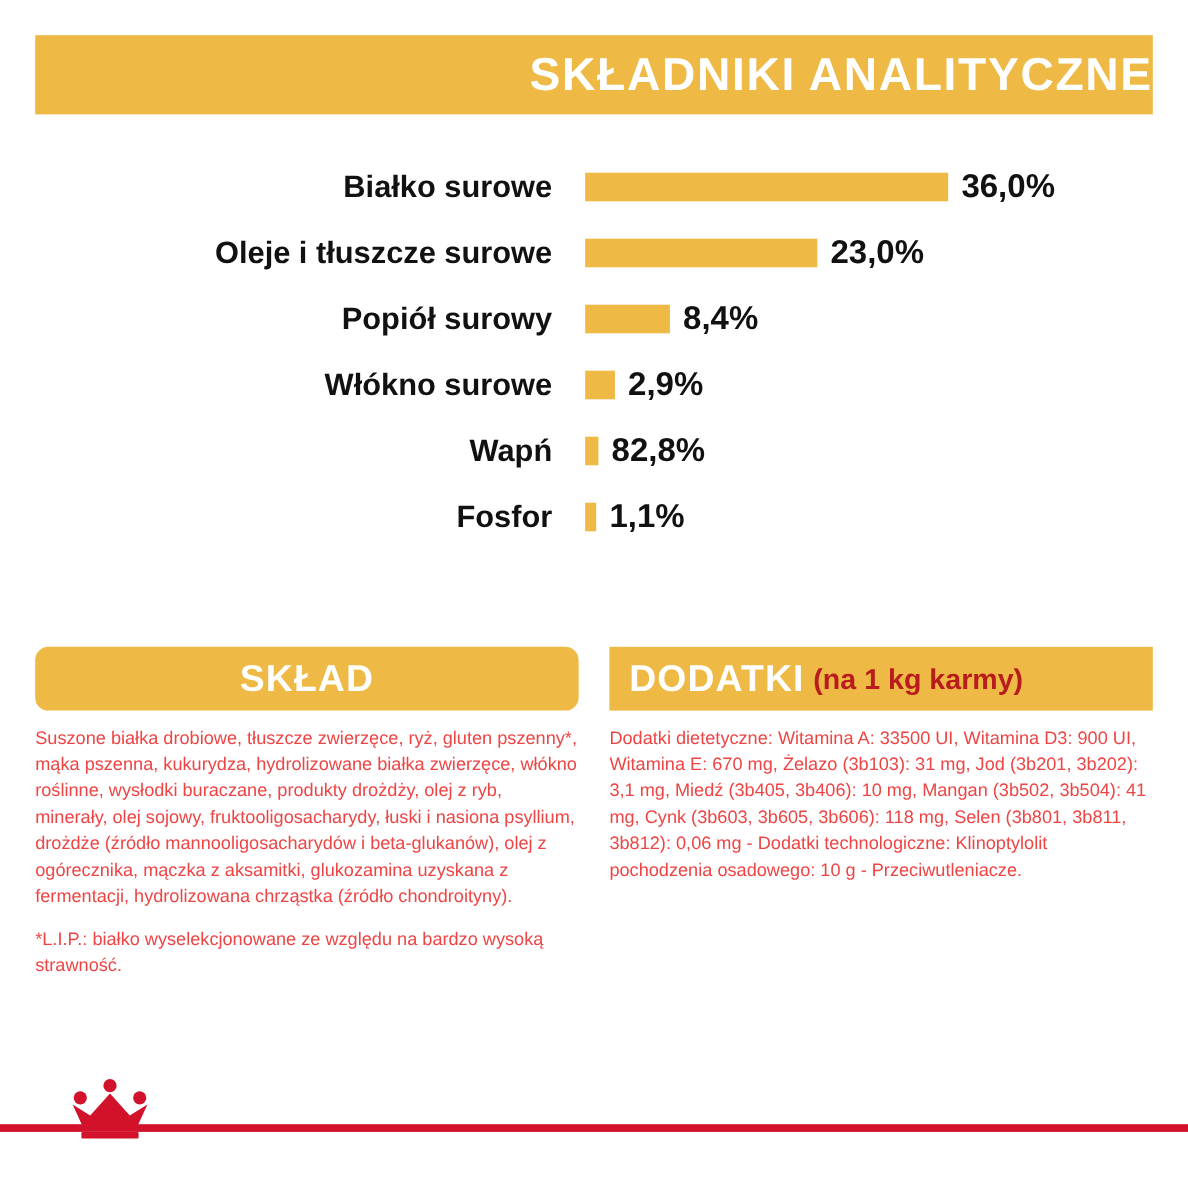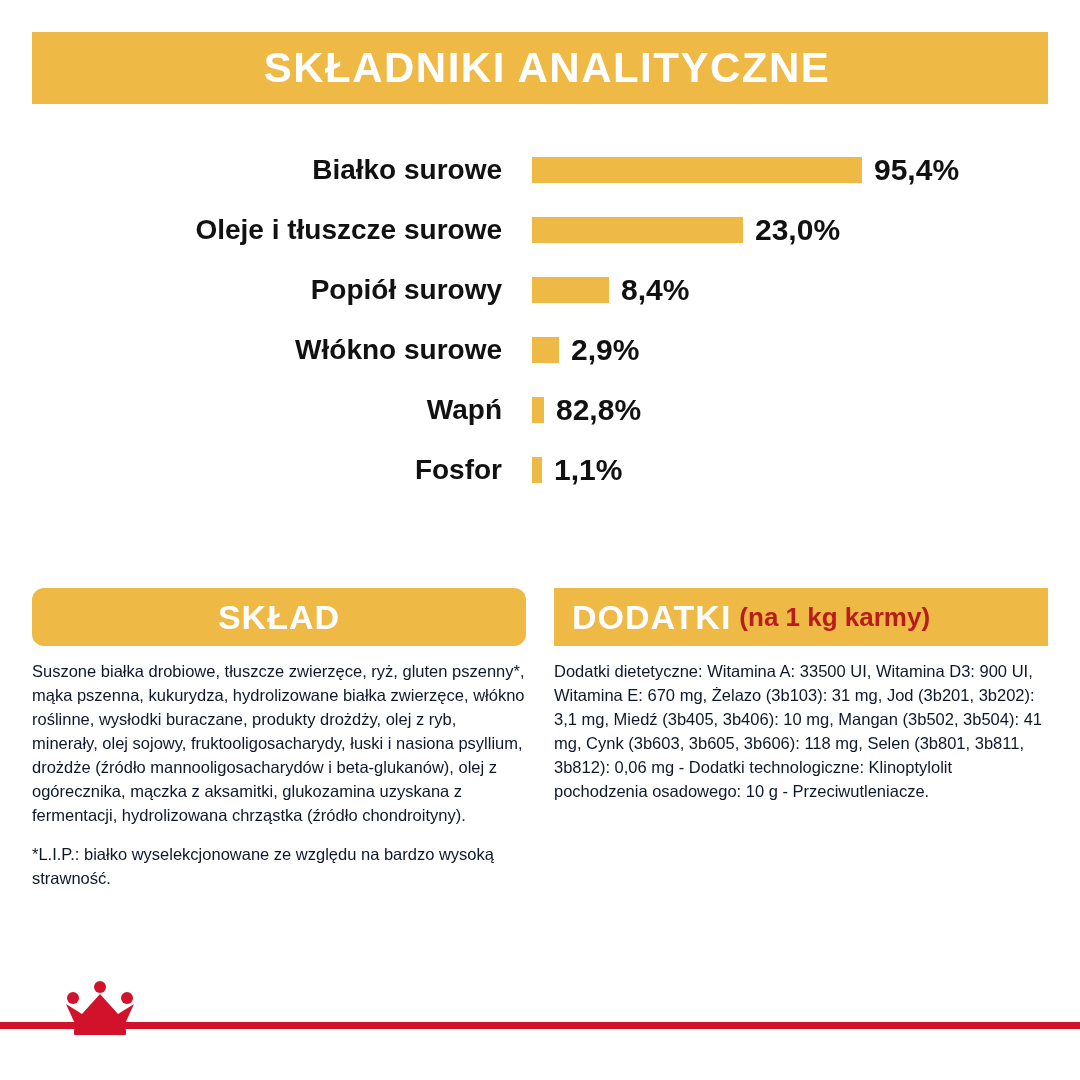--- a/index.html
+++ b/index.html
@@ -20,21 +20,21 @@
   
   .banner {
     position: absolute;
     left: 32px;
     top: 32px;
     width: 1016px;
     height: 72px;
     background: #eeb944;
     display: flex;
     align-items: center;
-    justify-content: center;
+    justify-content: flex-end;
     padding-left: 14px;
   }
   .banner-title {
     color: #ffffff;
     font-size: 42px;
     font-weight: bold;
     letter-spacing: 1.5px;
     line-height: 1;
     white-space: nowrap;
   }
@@ -110,21 +110,21 @@
     font-size: 26px;
     font-weight: bold;
     margin-left: 8px;
     line-height: 1;
     white-space: nowrap;
   }
   .col-body {
     padding-top: 14px;
     font-size: 16.5px;
     line-height: 1.45;
-    color: #0f172a;
+    color: #ef4444;
   }
   .col-body p { margin: 0 0 16px 0; }
   .col-body p:last-child { margin-bottom: 0; }
 
   
   .footer-rule {
     position: absolute;
     left: 0;
     right: 0;
     top: 1022px;
@@ -145,21 +145,21 @@
 <div class="banner">
   <div class="banner-title">SKŁADNIKI ANALITYCZNE</div>
 </div>
 
 <div class="chart">
 
   <div class="chart-row">
     <div class="chart-label">Białko surowe</div>
     <div class="chart-bar-wrap">
       <div class="chart-bar" style="width:330px"></div>
-      <div class="chart-value">95,4%</div>
+      <div class="chart-value">36,0%</div>
     </div>
   </div>
 
   <div class="chart-row">
     <div class="chart-label">Oleje i tłuszcze surowe</div>
     <div class="chart-bar-wrap">
       <div class="chart-bar" style="width:211px"></div>
       <div class="chart-value">23,0%</div>
     </div>
   </div>

